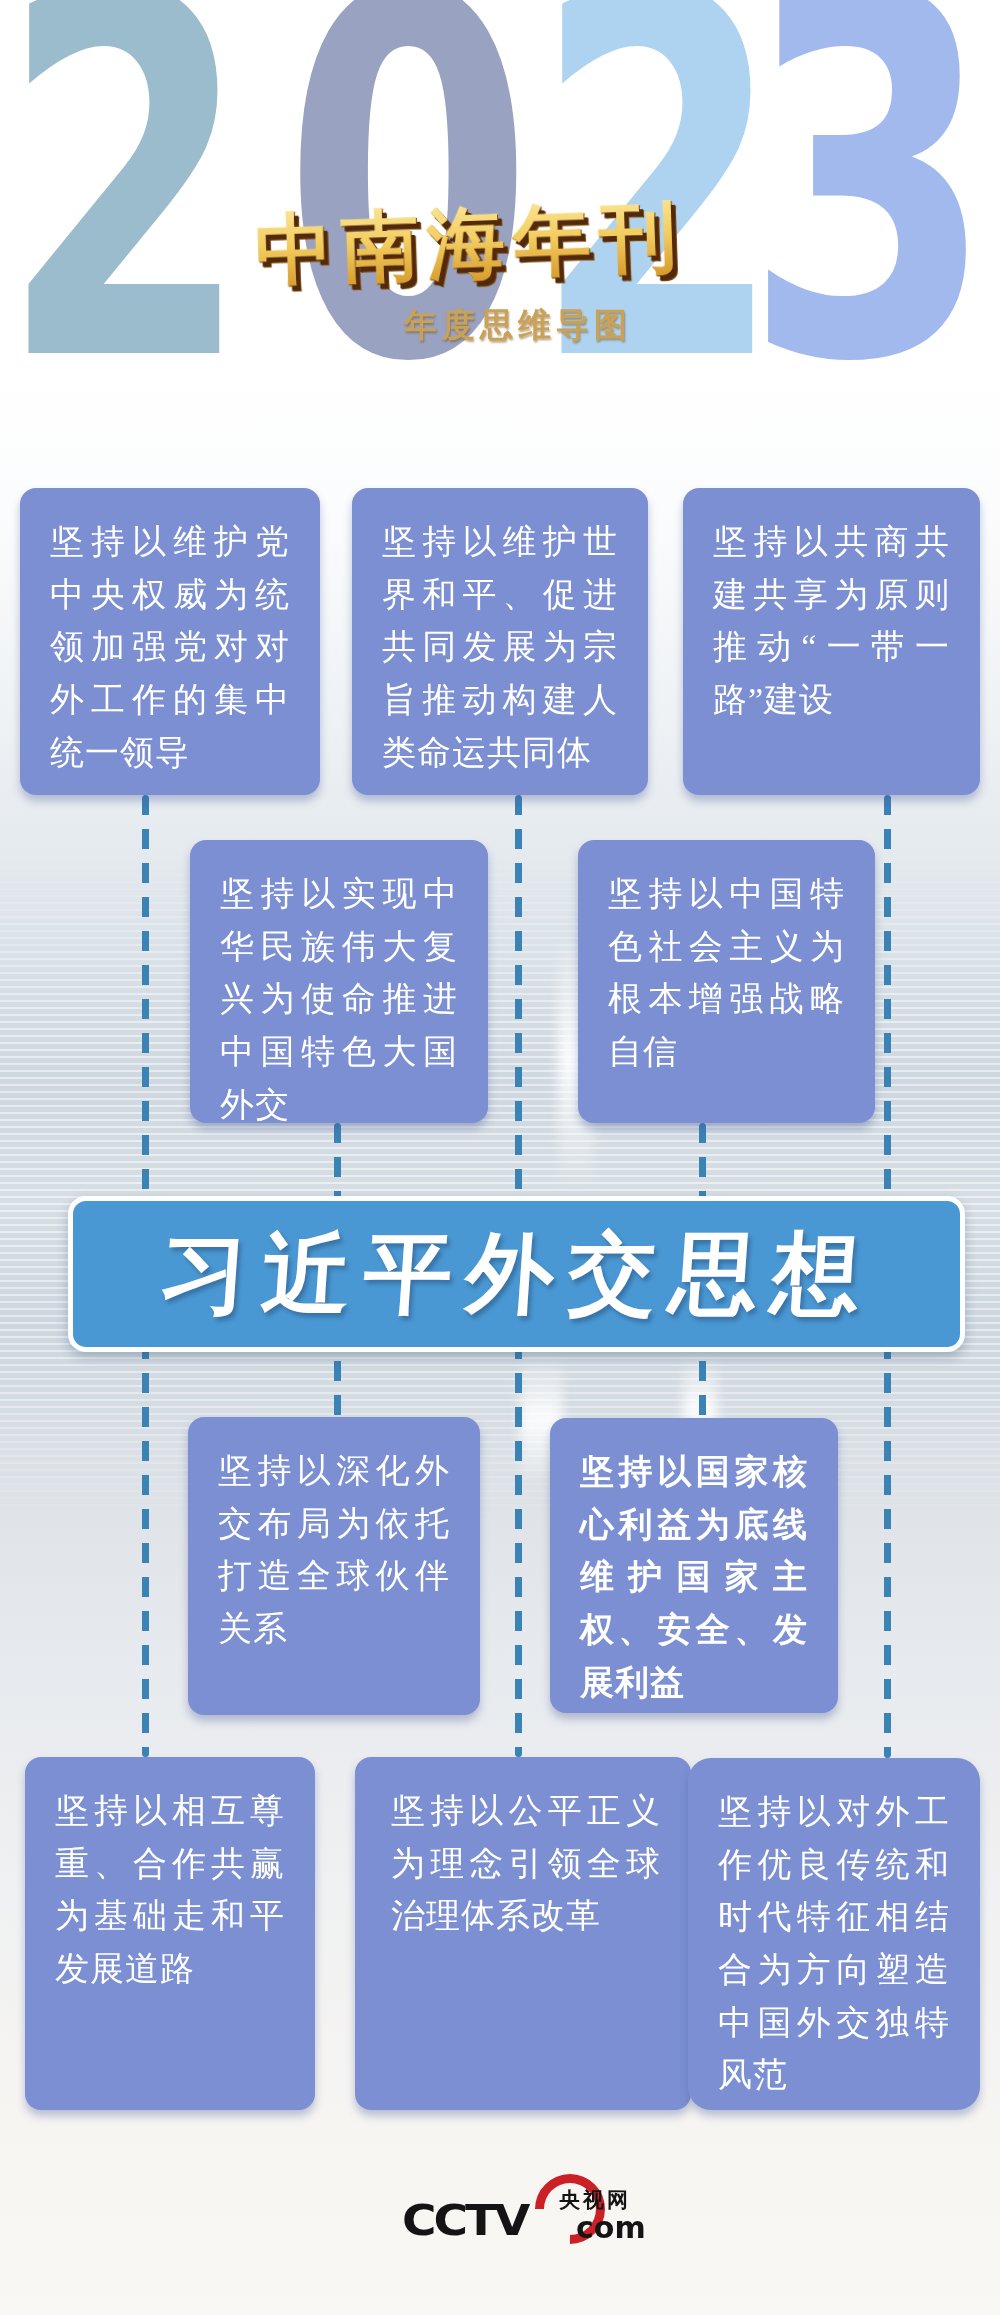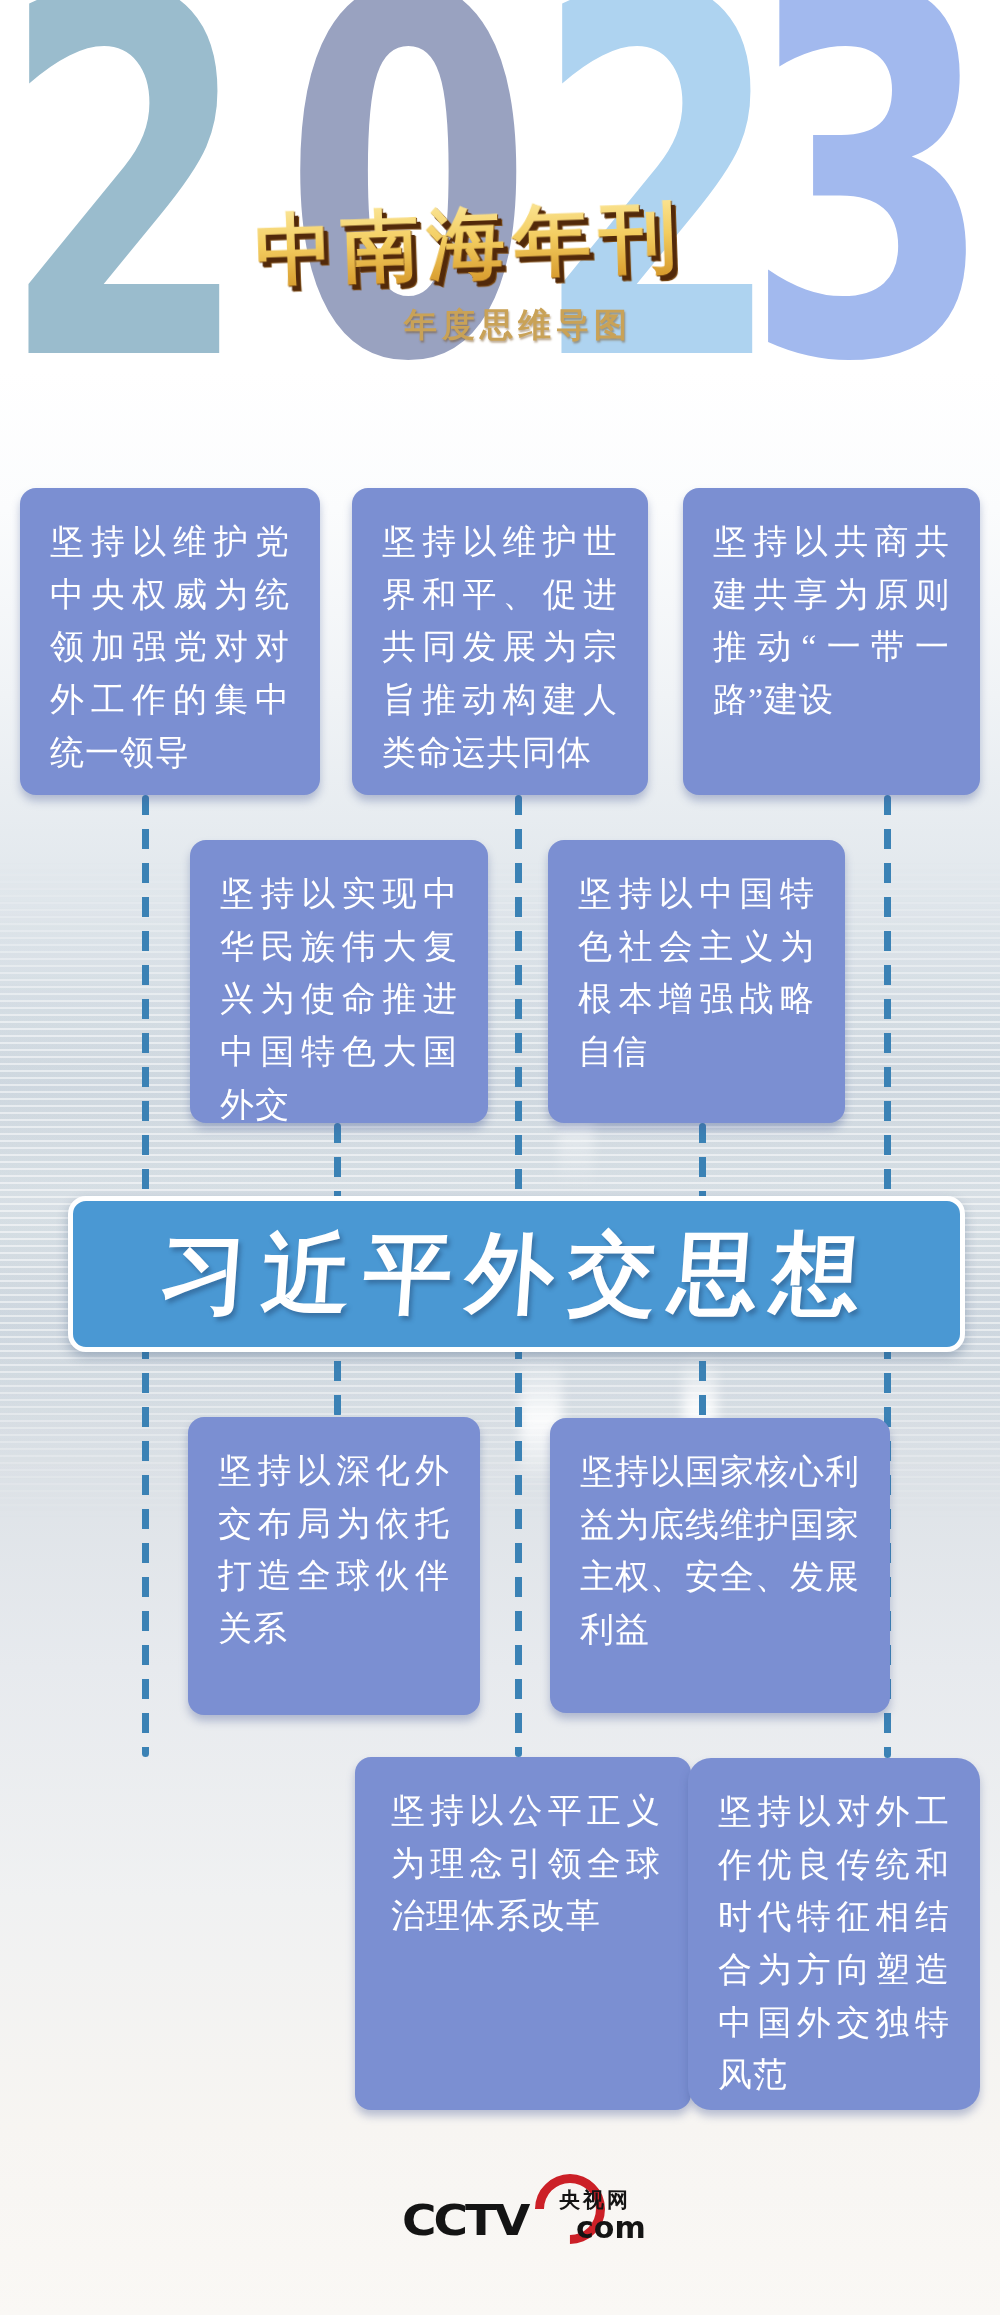--- a/index.html
+++ b/index.html
@@ -102,23 +102,23 @@
     padding:28px 30px;
     box-sizing:border-box;
     text-align:justify;
     text-justify:inter-character;
     z-index:2;
   }
   .n1 {left:20px; top:488px; width:300px;height:307px;}
   .n2 {left:352px;top:488px; width:296px;height:307px;}
   .n3 {left:683px;top:488px; width:297px;height:307px;}
   .n4 {left:190px;top:840px; width:298px;height:283px;}
-  .n5 {left:548px;top:840px; width:297px;height:283px;}
+  .n5 {left:578px;top:840px; width:297px;height:283px;}
   .n6 {left:188px;top:1417px;width:292px;height:298px;}
-  .n7 {left:550px;top:1418px;width:340px;height:295px;}
+  .n7 {left:550px;top:1418px;width:288px;height:295px;font-weight:bold;}
   .n8 {left:25px; top:1757px;width:290px;height:353px;}
   .n9 {left:355px;top:1757px;width:336px;height:353px;padding-left:36px;}
   .n10{left:688px;top:1758px;width:292px;height:352px;border-radius:23px;}
 
   
   .banner{
     position:absolute;
     left:68px;top:1196px;width:897px;height:156px;
     box-sizing:border-box;
     background:#4a98d3;
@@ -191,20 +191,21 @@
   <div class="vline l4"></div>
   <div class="vline l5"></div>
 
   <div class="node n2">坚持以维护世界和平、促进共同发展为宗旨推动构建人类命运共同体</div>
   <div class="node n1">坚持以维护党中央权威为统领加强党对对外工作的集中统一领导</div>
   <div class="node n3">坚持以共商共建共享为原则推动“一带一路”建设</div>
   <div class="node n4">坚持以实现中华民族伟大复兴为使命推进中国特色大国外交</div>
   <div class="node n5">坚持以中国特色社会主义为根本增强战略自信</div>
   <div class="node n6">坚持以深化外交布局为依托打造全球伙伴关系</div>
   <div class="node n7">坚持以国家核心利益为底线维护国家主权、安全、发展利益</div>
+  <div class="node n8">坚持以相互尊重、合作共赢为基础走和平发展道路</div>
   <div class="node n9">坚持以公平正义为理念引领全球治理体系改革</div>
   <div class="node n10">坚持以对外工作优良传统和时代特征相结合为方向塑造中国外交独特风范</div>
 
   <div class="banner">
     <div class="banner-text">习近平外交思想</div>
   </div>
 
   <div class="footer-logo">
     <div class="logo-arc"></div>
     <div class="logo-cctv">CCTV</div>

